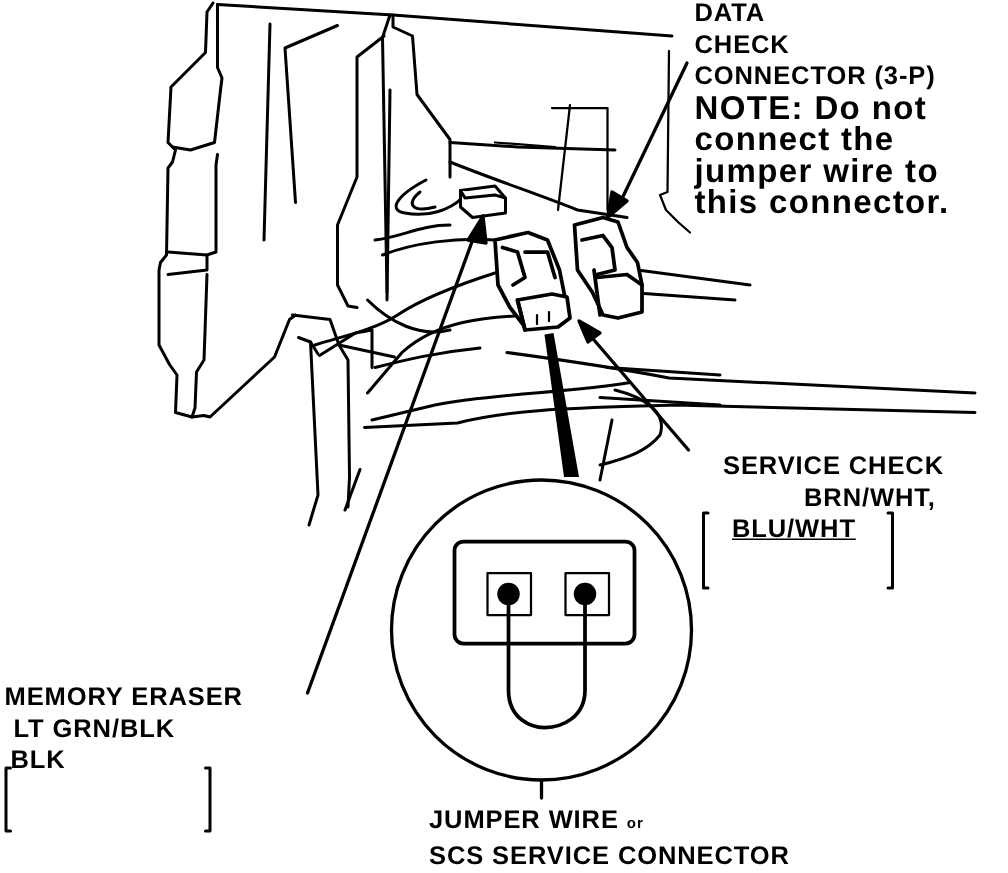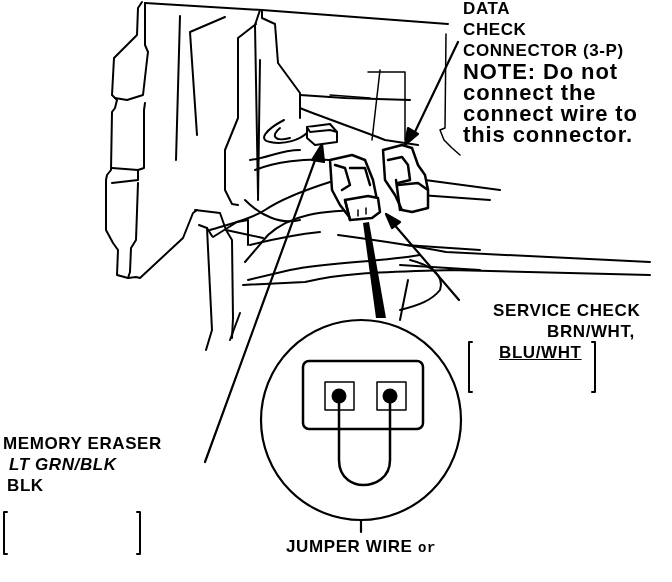--- a/index.html
+++ b/index.html
@@ -1,21 +1,21 @@
 <!DOCTYPE html>
 <html><head>
 <meta charset="utf-8">
 <style>
   html, body { margin: 0; padding: 0; background: #ffffff; }
   body { width: 672px; height: 582px; position: relative; overflow: hidden; font-family: "Liberation Sans", sans-serif; color: #000; }
   #diagram { position: absolute; left: 0; top: 0; width: 672px; height: 582px; }
   .lbl { position: absolute; font-family: "Liberation Sans", sans-serif; font-weight: bold; font-size: 17px; line-height: 21px; letter-spacing: 0.6px; white-space: nowrap; color: #000; }
   .note { font-weight: bold; font-size: 22px; letter-spacing: 0.9px; }
   .line { display: block; }
-  .small { font-size: 14px; font-family: Liberation Mono, monospace; }
+  .small { font-size: 10px; }
 </style>
 </head>
 <body>
 
 <svg id="diagram" viewBox="0 0 672 582" xmlns="http://www.w3.org/2000/svg" fill="none" stroke="#000" stroke-linecap="round" stroke-linejoin="round">
 
   <g stroke-width="2">
     <path d="M142 2 L138 8 L137 35 L120 52 L114 58 L112 95 L117 100 L115 108 L112 112 L111 170 L107 175 L106 180 L106 230 L113 243 L118 250 L117 275 L128 278 L136 277 L140 278 L183 238 L193 213 L197 210"></path>
     <path d="M145 3 L145 45 L148 52 L147 60 L143 95 L127 100 L115 98"></path>
     <path d="M145 103 L144 110 L144 168 L138 170 L112 168"></path>
@@ -116,31 +116,32 @@
     <path d="M137 512 L140 512 L140 554 L137 554"></path>
   </g>
 </svg>
 
 <div class="lbl" style="left:463px; top:-2px;">
   <span class="line">DATA</span>
   <span class="line">CHECK</span>
   <span class="line">CONNECTOR (3-P)</span>
   <span class="line note">NOTE: Do not</span>
   <span class="line note">connect the</span>
-  <span class="line note">connect wire to</span>
+  <span class="line note">jumper wire to</span>
   <span class="line note">this connector.</span>
 </div>
 
-<div class="lbl" style="left:493px; top:300px;">
+<div class="lbl" style="left:482px; top:300px;">
   <span class="line">SERVICE CHECK</span>
   <span class="line" style="padding-left:6px;margin-left:48px;">BRN/WHT,</span>
   <span class="line" style="padding-left:6px;text-decoration:underline;">BLU/WHT</span>
 </div>
 
-<div class="lbl" style="left:3px; top:433px;">
+<div class="lbl" style="left:3px; top:454px;">
   <span class="line">MEMORY ERASER</span>
-  <span class="line" style="padding-left:6px;font-style:italic;">LT GRN/BLK</span>
+  <span class="line" style="padding-left:6px;">LT GRN/BLK</span>
   <span class="line" style="padding-left:4px;">BLK</span>
 </div>
 
 <div class="lbl" style="left:286px; top:536px;">
   <span class="line"><span>JUMPER WIRE</span> <span class="small">or</span></span>
+  <span class="line">SCS SERVICE CONNECTOR</span>
 </div>
 
 </body></html>

